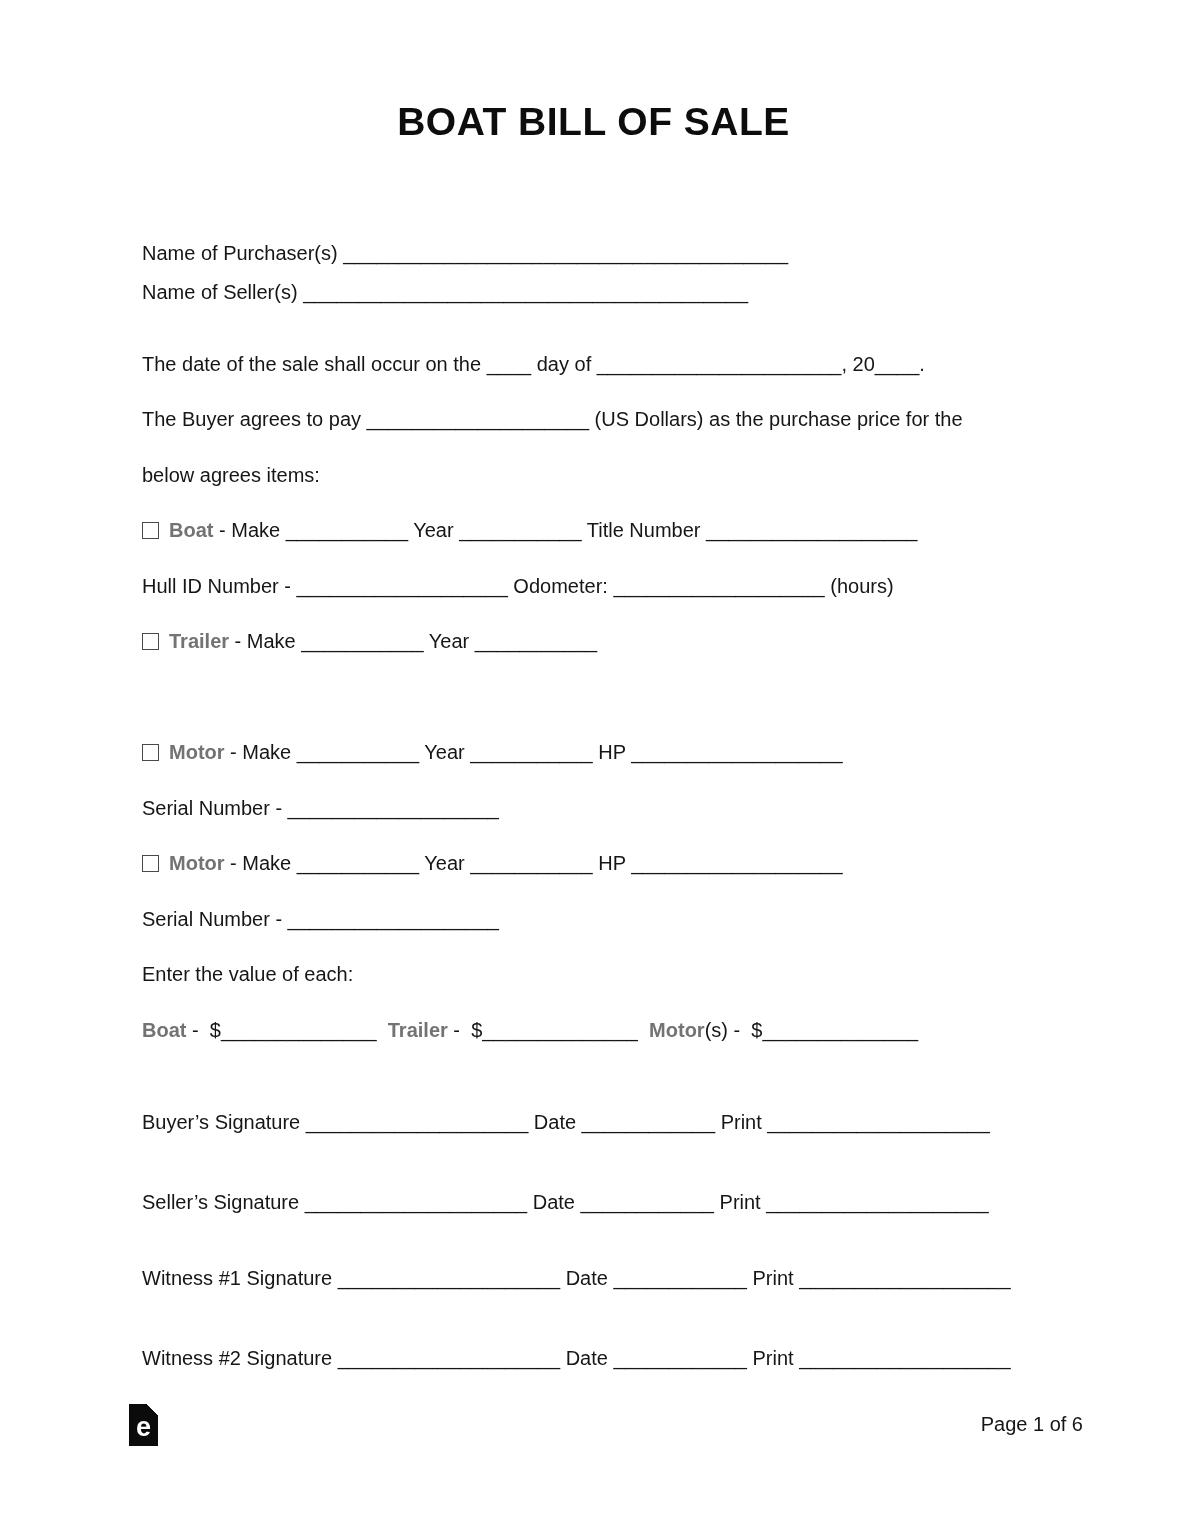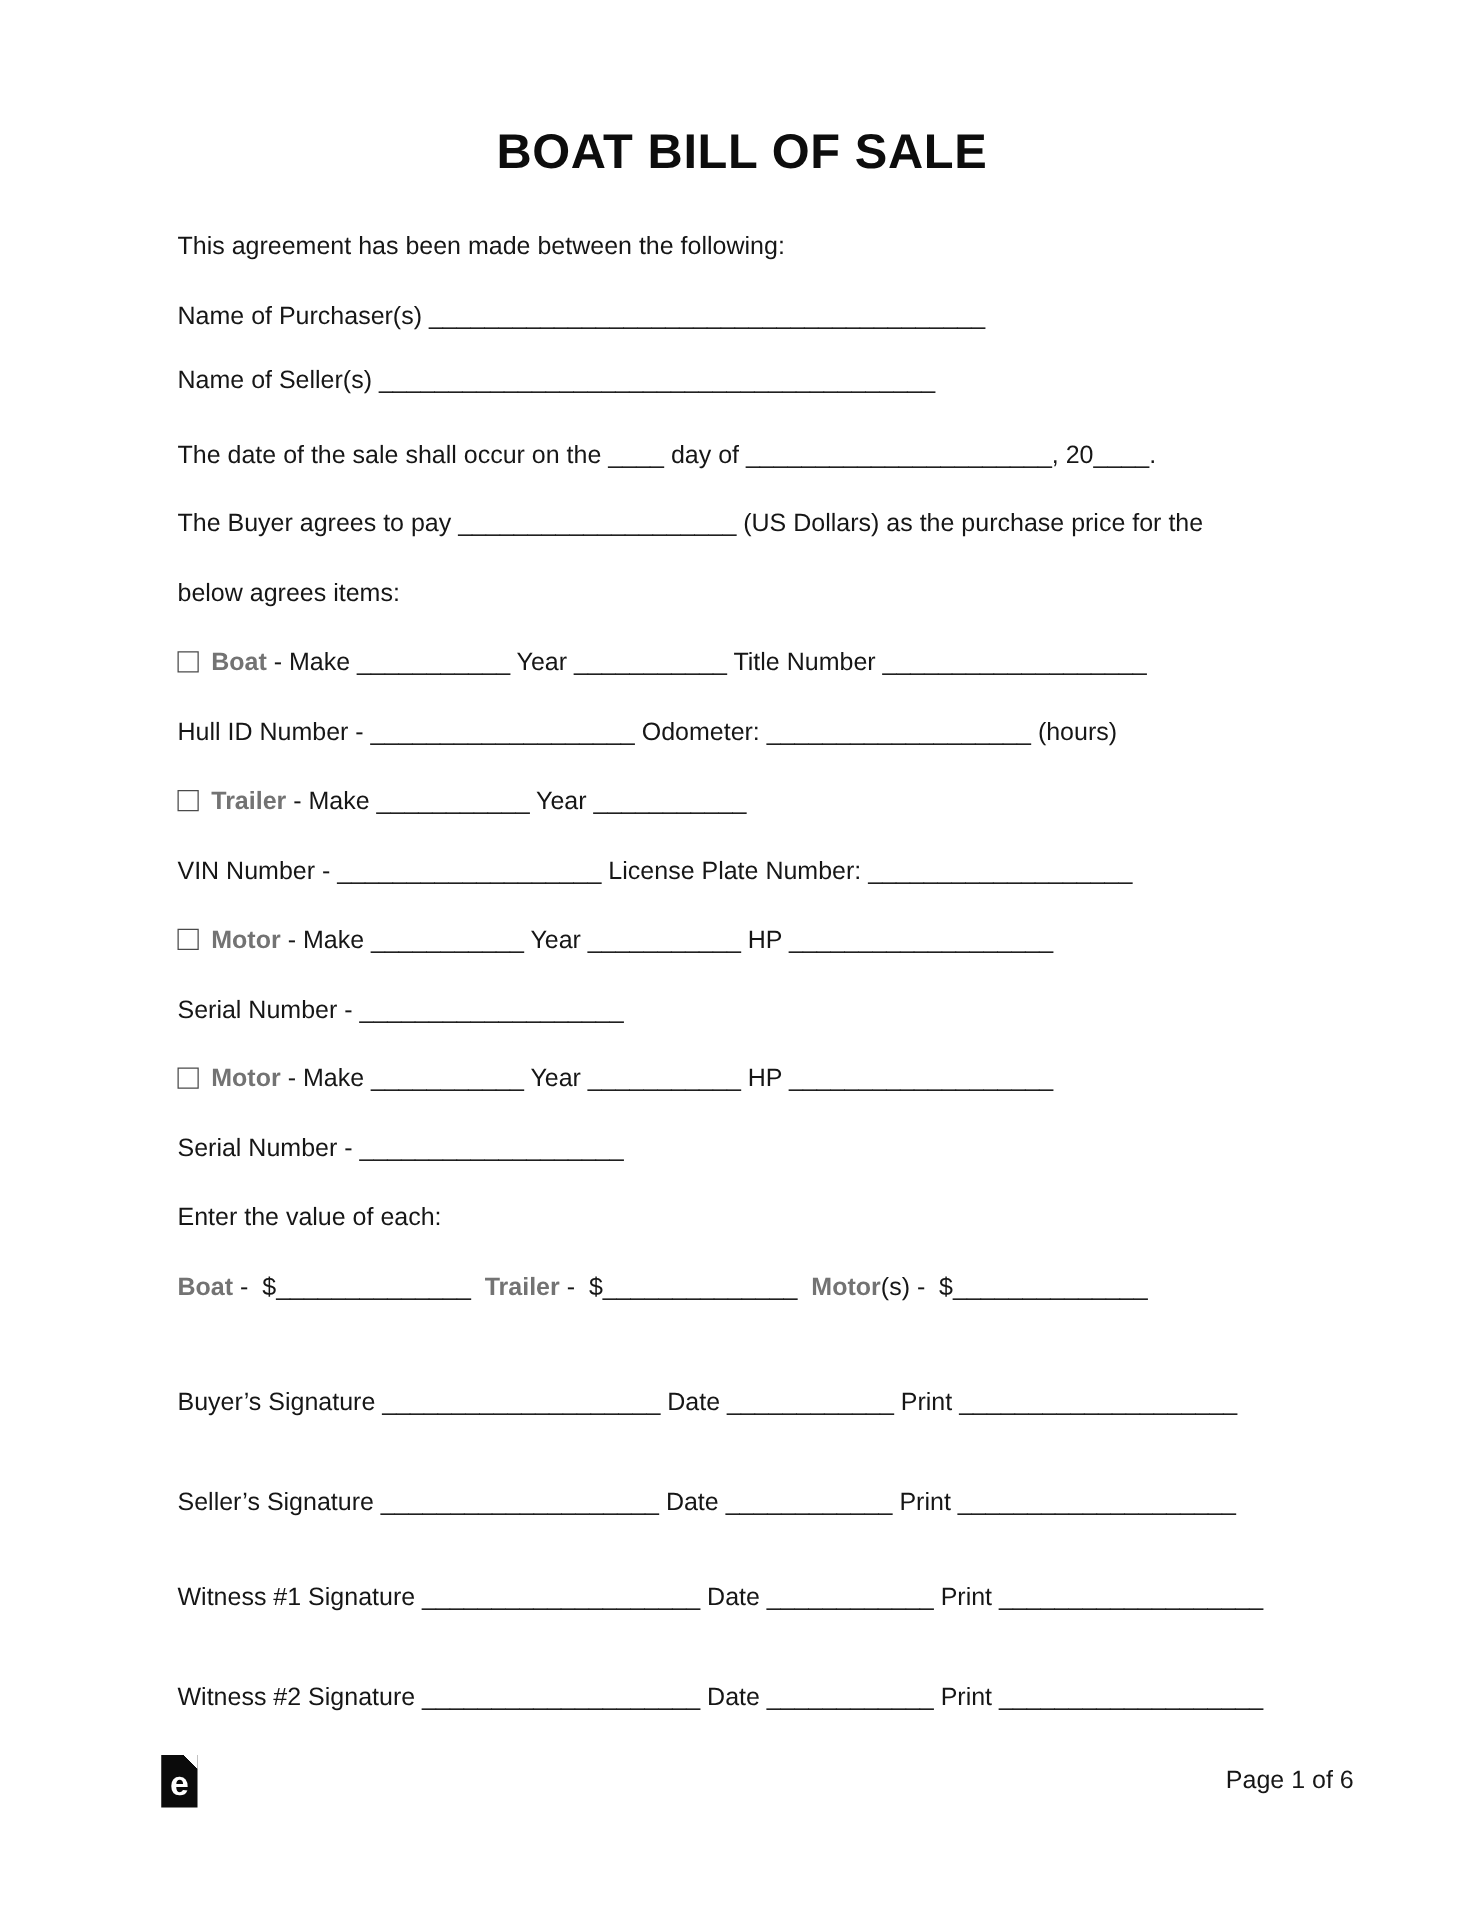--- a/index.html
+++ b/index.html
@@ -83,39 +83,37 @@
     font-family: "Liberation Sans", sans-serif;
   }
 </style>
 </head>
 <body>
 
 <div class="page">
 
   <div class="title">BOAT BILL OF SALE</div>
 
-  <div class="line" style="top:185px">This agreement has been made between the following:</div>
 
   <div class="line" style="top:241px">Name of Purchaser(s) ________________________________________</div>
 
-  <div class="line" style="top:292px">Name of Seller(s) ________________________________________</div>
+  <div class="line" style="top:280px">Name of Seller(s) ________________________________________</div>
 
   <div class="line" style="top:352px">The date of the sale shall occur on the ____ day of ______________________, 20____.</div>
 
   <div class="line" style="top:407px">The Buyer agrees to pay ____________________ (US Dollars) as the purchase price for the</div>
 
   <div class="line" style="top:463px">below agrees items:</div>
 
   <div class="line" style="top:518px"><span class="checkbox"></span><b>Boat</b><span> - Make ___________ Year ___________ Title Number ___________________</span></div>
 
   <div class="line" style="top:574px">Hull ID Number - ___________________ Odometer: ___________________ (hours)</div>
 
   <div class="line" style="top:629px"><span class="checkbox"></span><b>Trailer</b><span> - Make ___________ Year ___________</span></div>
 
-  <div class="line" style="top:685px">VIN Number - ___________________ License Plate Number: ___________________</div>
 
   <div class="line" style="top:740px"><span class="checkbox"></span><b>Motor</b><span> - Make ___________ Year ___________ HP ___________________</span></div>
 
   <div class="line" style="top:796px">Serial Number - ___________________</div>
 
   <div class="line" style="top:851px"><span class="checkbox"></span><b>Motor</b><span> - Make ___________ Year ___________ HP ___________________</span></div>
 
   <div class="line" style="top:907px">Serial Number - ___________________</div>
 
   <div class="line" style="top:962px">Enter the value of each:</div>

